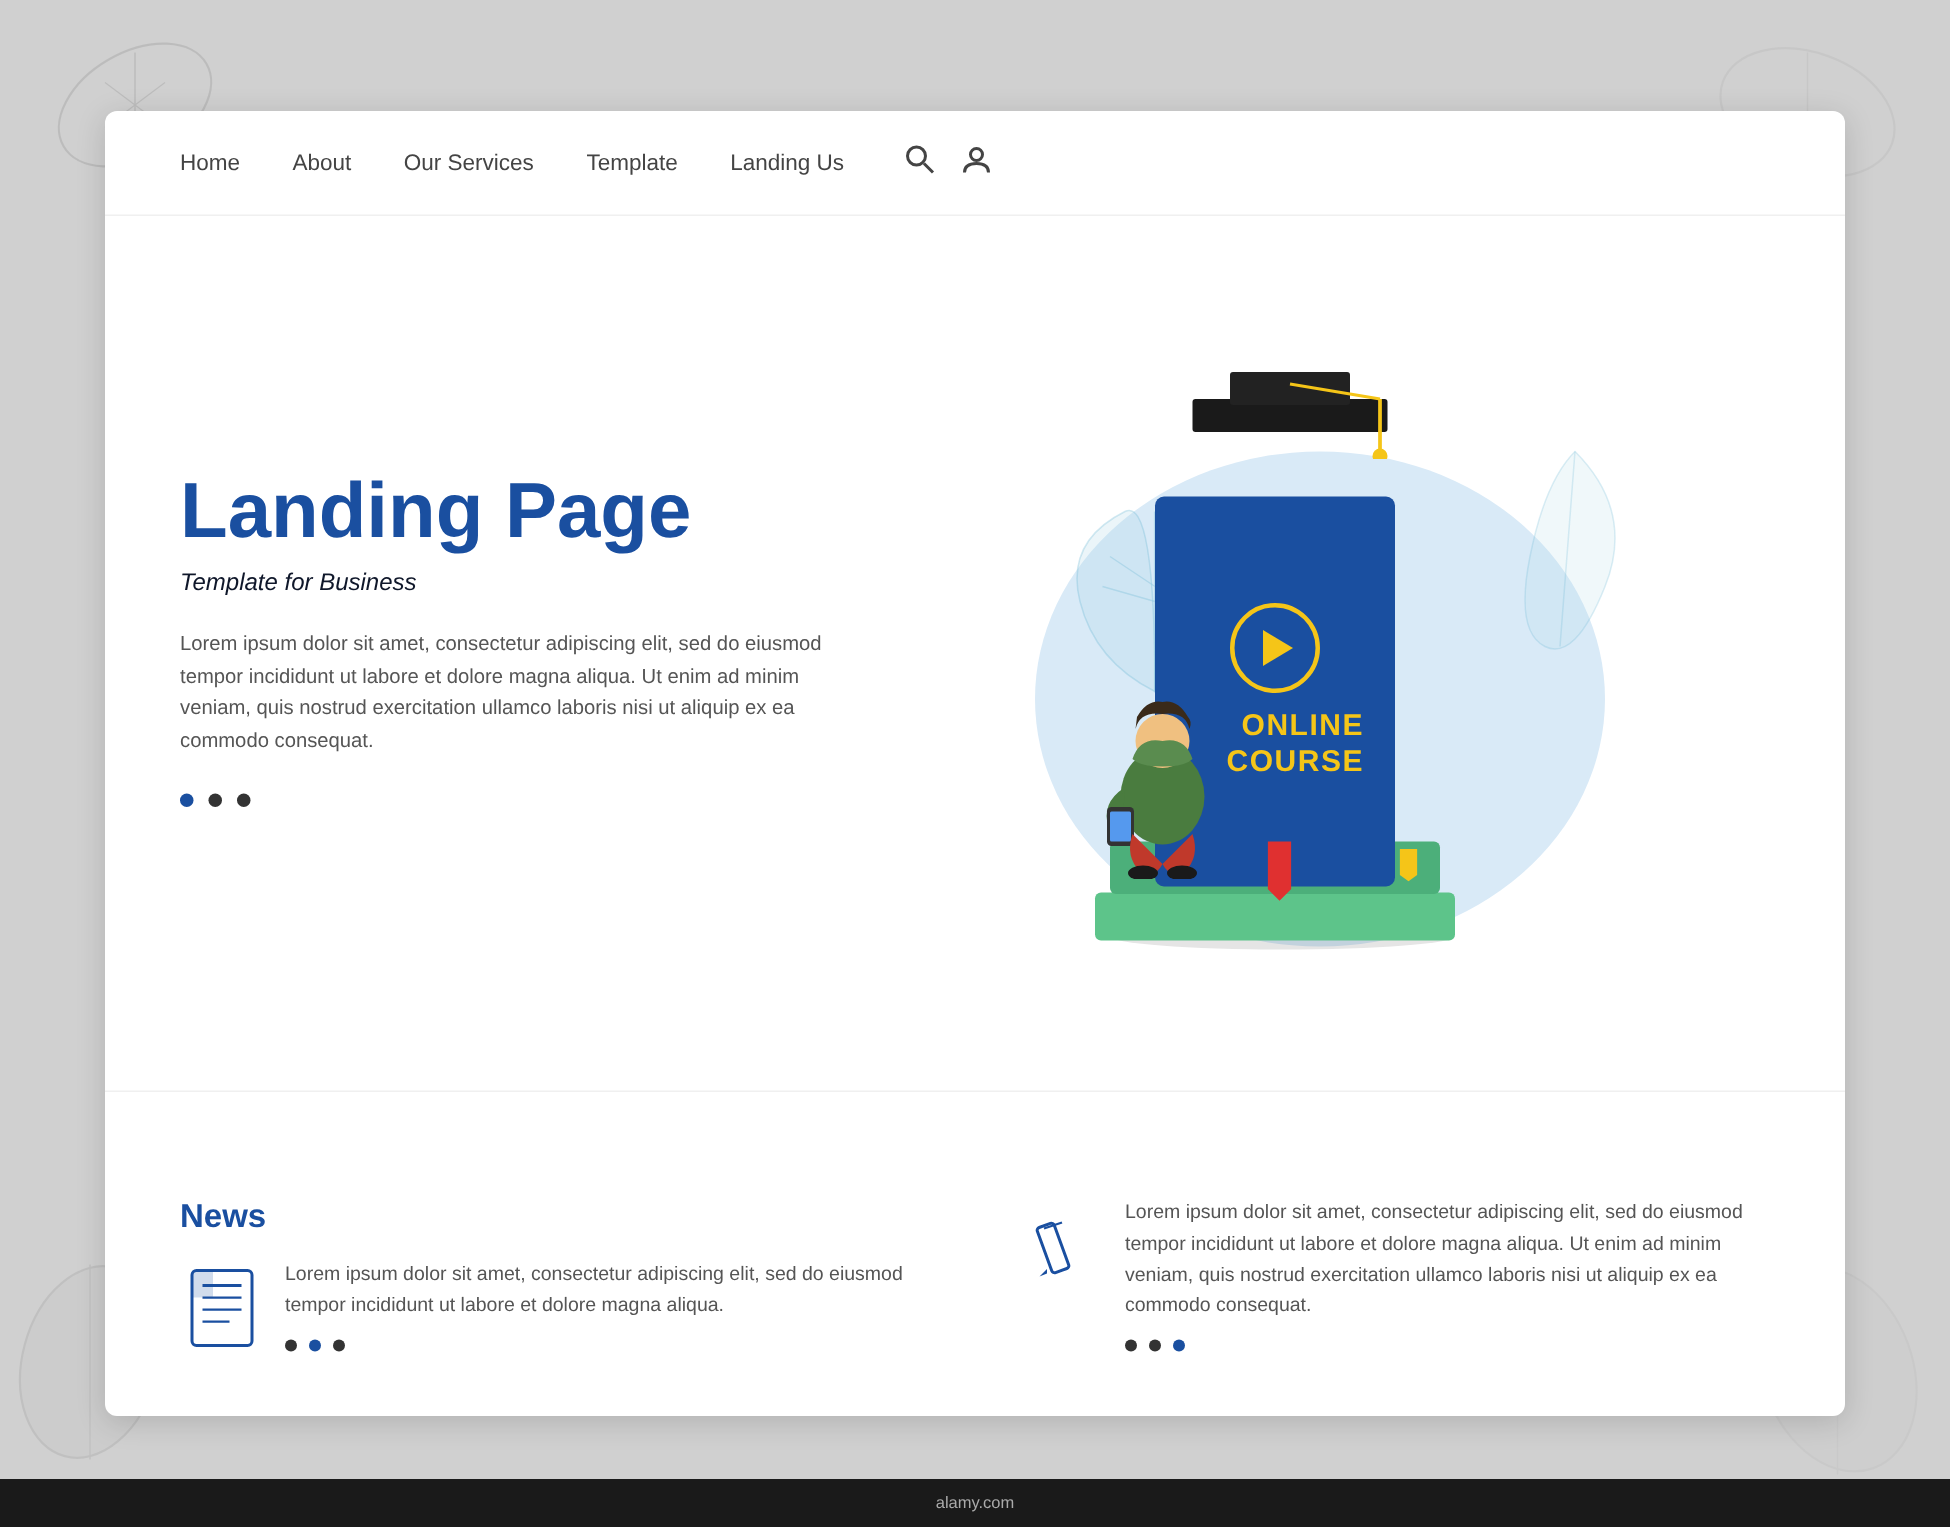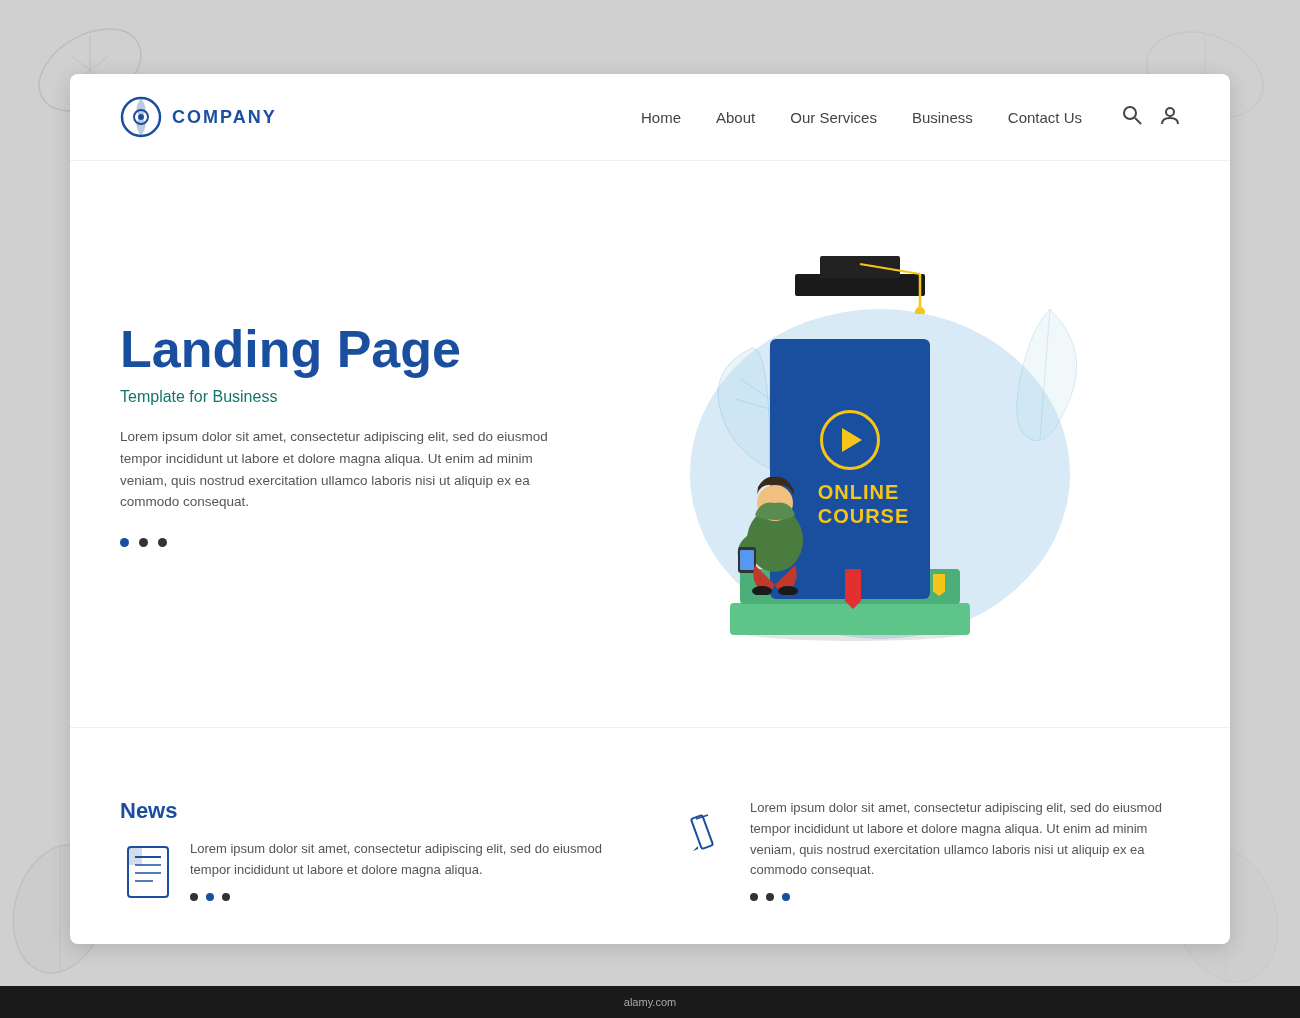--- a/index.html
+++ b/index.html
@@ -118,22 +118,23 @@
     }
     .hero-title {
       font-size: 52px;
       font-weight: 800;
       color: #1a4fa0;
       line-height: 1.1;
       margin-bottom: 10px;
     }
     .hero-subtitle {
       font-size: 16px;
-      color: #0f766e;
+      color: #0f172a;
       margin-bottom: 20px;
+      font-style: italic;
     }
     .hero-desc {
       font-size: 13.5px;
       color: #555;
       line-height: 1.6;
       margin-bottom: 25px;
     }
     .dots {
       display: flex;
       gap: 10px;
@@ -224,21 +225,21 @@
       height: 0;
       border-top: 12px solid transparent;
       border-bottom: 12px solid transparent;
       border-left: 20px solid #f5c518;
       margin-left: 4px;
     }
     .book-title {
       color: #f5c518;
       font-size: 20px;
       font-weight: 900;
-      text-align: left;
+      text-align: right;
       line-height: 1.2;
       letter-spacing: 1px;
       margin-left: 27px;
     }
 
     
     .bookmark {
       position: absolute;
       bottom: 50px;
       left: 215px;
@@ -394,36 +395,26 @@
     <svg width="130" height="160" viewBox="0 0 130 160">
       <ellipse cx="65" cy="80" rx="50" ry="70" fill="rgba(180,180,180,0.2)" stroke="#bbb" stroke-width="1.5" transform="rotate(-20 65 80)"></ellipse>
       <line x1="65" y1="10" x2="65" y2="150" stroke="#bbb" stroke-width="1"></line>
     </svg>
   </div>
 </div>
 
 <div class="card">
 
   <nav class="navbar">
-    <div class="logo">
-      <svg class="logo-icon" viewBox="0 0 42 42">
-        <circle cx="21" cy="21" r="19" fill="none" stroke="#1a4fa0" stroke-width="2.5"></circle>
-        <circle cx="21" cy="21" r="7" fill="none" stroke="#1a4fa0" stroke-width="2"></circle>
-        <path d="M21 2 Q30 15 21 21 Q12 15 21 2" fill="#1a4fa0" opacity="0.3"></path>
-        <path d="M21 40 Q12 27 21 21 Q30 27 21 40" fill="#1a4fa0" opacity="0.3"></path>
-        <circle cx="21" cy="21" r="3" fill="#1a4fa0"></circle>
-      </svg>
-      <span class="logo-text">COMPANY</span>
-    </div>
     <div class="nav-links">
       <a class="nav-link">Home</a>
       <a class="nav-link">About</a>
       <a class="nav-link">Our Services</a>
-      <a class="nav-link">Business</a>
-      <a class="nav-link">Contact Us</a>
+      <a class="nav-link">Template</a>
+      <a class="nav-link">Landing Us</a>
     </div>
     <div class="nav-icons">
       <span class="nav-icon-btn">
         <svg width="20" height="20" viewBox="0 0 20 20">
           <circle cx="8" cy="8" r="6" fill="none" stroke="#444" stroke-width="2"></circle>
           <line x1="13" y1="13" x2="19" y2="19" stroke="#444" stroke-width="2"></line>
         </svg>
       </span>
       <span class="nav-icon-btn">
         <svg width="20" height="20" viewBox="0 0 20 20">

